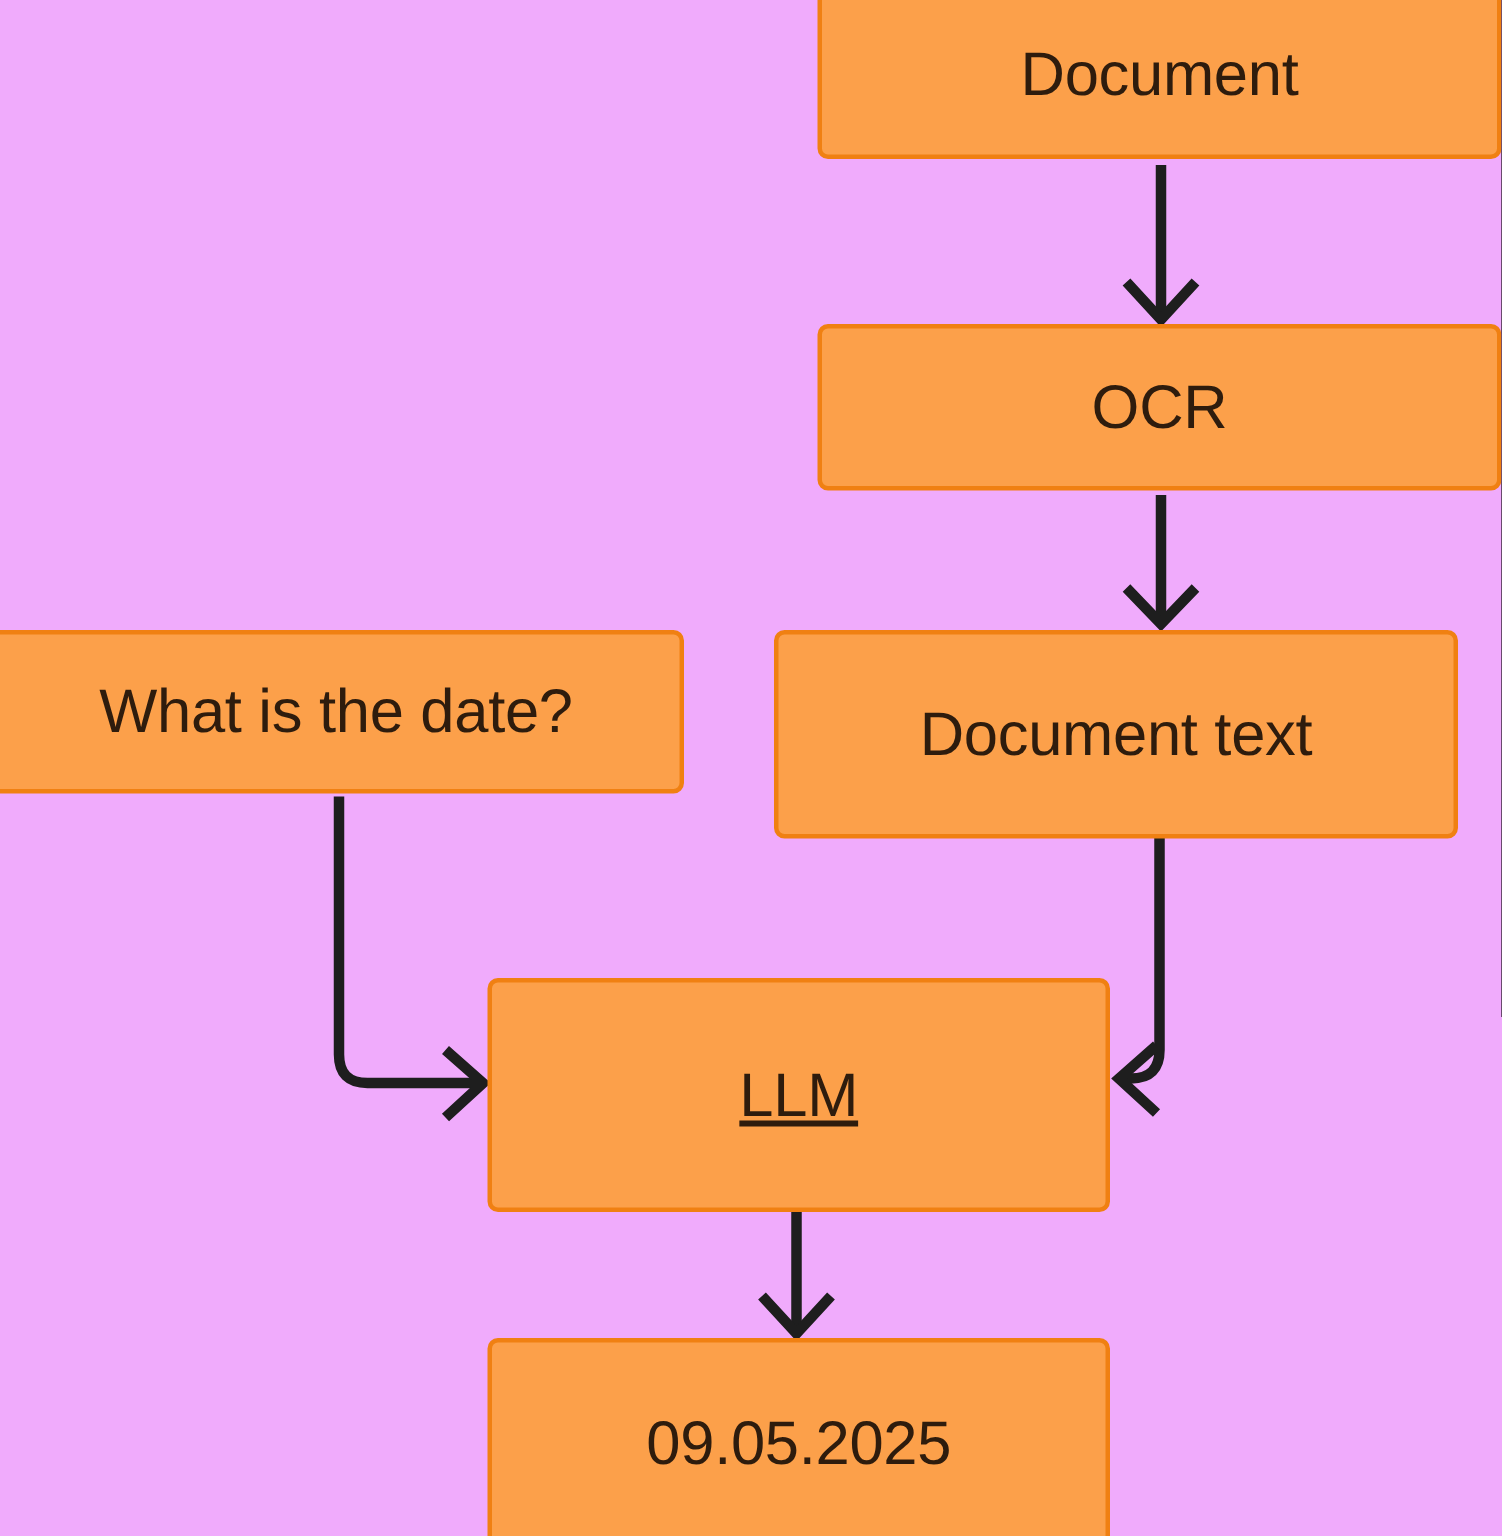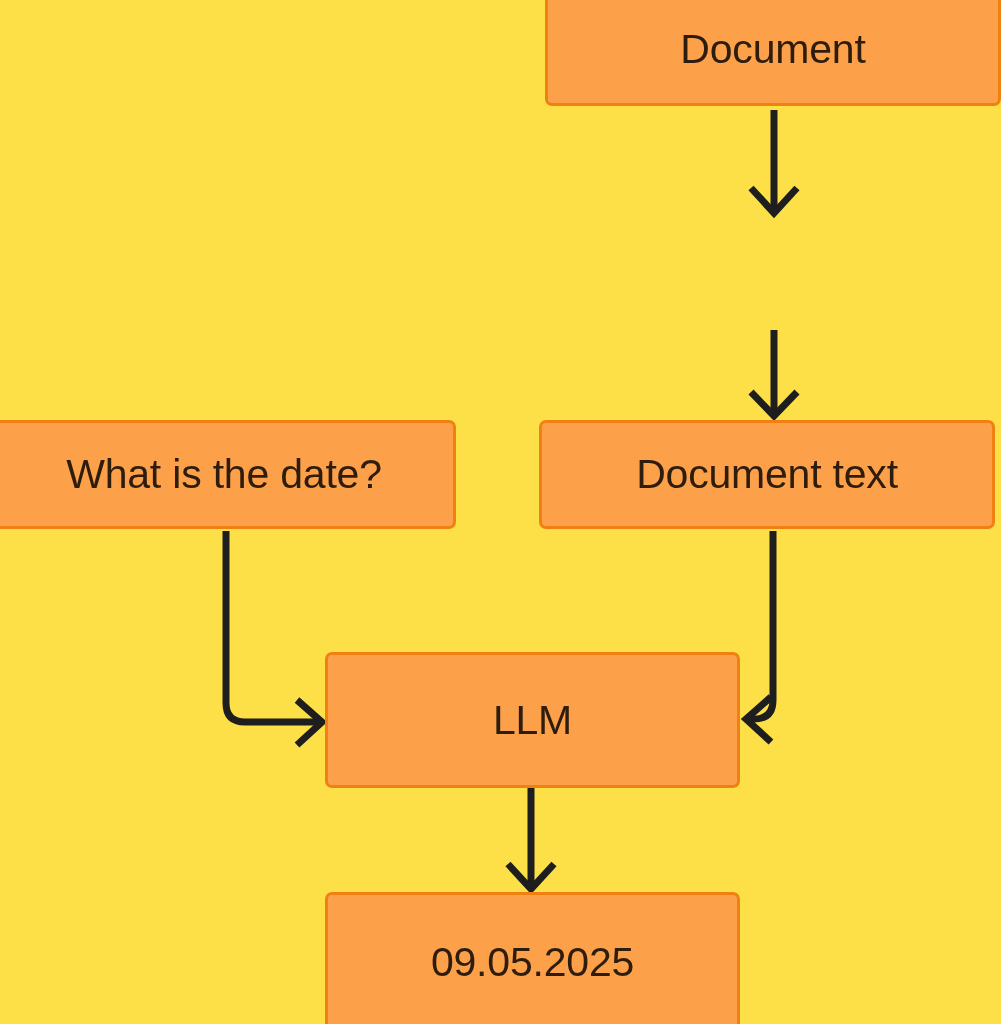--- a/index.html
+++ b/index.html
@@ -8,21 +8,21 @@
     padding: 0;
     background: #000000;
   }
   body {
     font-family: "Liberation Sans", sans-serif;
   }
   #canvas {
     position: relative;
     width: 1001px;
     height: 1024px;
-    background: #fde047;
+    background: #f0abfc;
     overflow: hidden;
   }
   .node {
     position: absolute;
     box-sizing: border-box;
     background: #FCA04A;
     border: 3px solid #F08012;
     border-radius: 7px;
     display: flex;
     align-items: center;
@@ -32,23 +32,23 @@
     font-weight: 400;
     letter-spacing: -0.2px;
     line-height: 1;
     font-family: "Liberation Sans", sans-serif;
     white-space: nowrap;
   }
 
   
   #node-document   { left: 545px; top: -8px;  width: 456px; height: 114px; }
   #node-ocr        { left: 545px; top: 216px; width: 456px; height: 111px; }
-  #node-doctext    { left: 539px; top: 420px; width: 456px; height: 109px; }
+  #node-doctext    { left: 516px; top: 420px; width: 456px; height: 139px; }
   #node-question   { left: -8px;  top: 420px; width: 464px; height: 109px; }
-  #node-llm        { left: 325px; top: 652px; width: 415px; height: 136px; }
+  #node-llm        { left: 325px; top: 652px; width: 415px; height: 156px; text-decoration: underline; }
   #node-answer     { left: 325px; top: 892px; width: 415px; height: 140px; }
 
   #edges {
     position: absolute;
     left: 0;
     top: 0;
     width: 1001px;
     height: 1024px;
     pointer-events: none;
   }
@@ -97,20 +97,23 @@
     <g>
       <path class="edge-path" d="M 531 786 L 531 888"></path>
       <path class="edge-head" d="M 508 864 L 531 889 L 554 864"></path>
     </g>
   </svg>
 
   <div class="node" id="node-document">
     <span>Document</span>
   </div>
 
+  <div class="node" id="node-ocr">
+    <span>OCR</span>
+  </div>
 
   <div class="node" id="node-doctext">
     <span>Document text</span>
   </div>
 
   <div class="node" id="node-question">
     <span>What is the date?</span>
   </div>
 
   <div class="node" id="node-llm">

